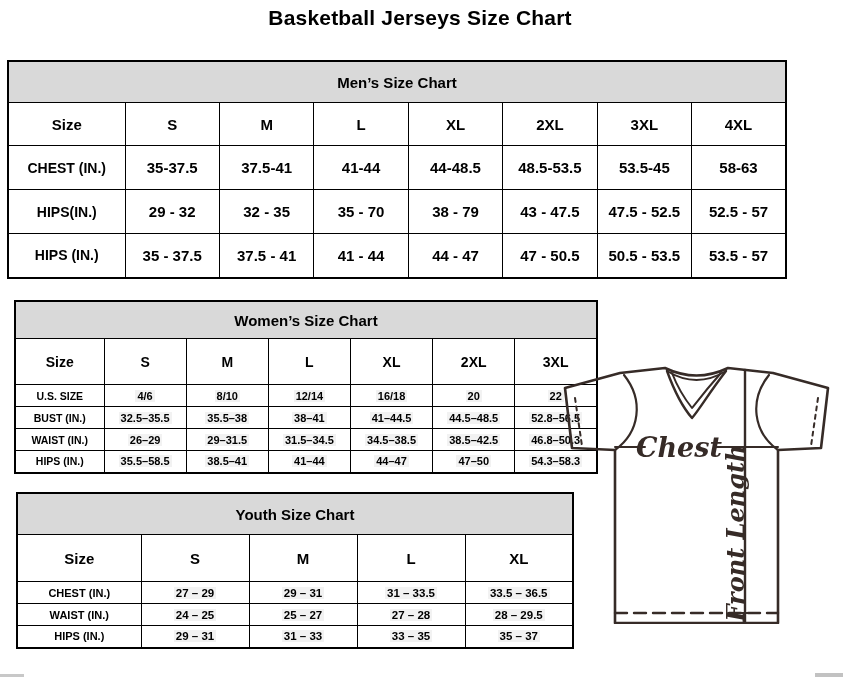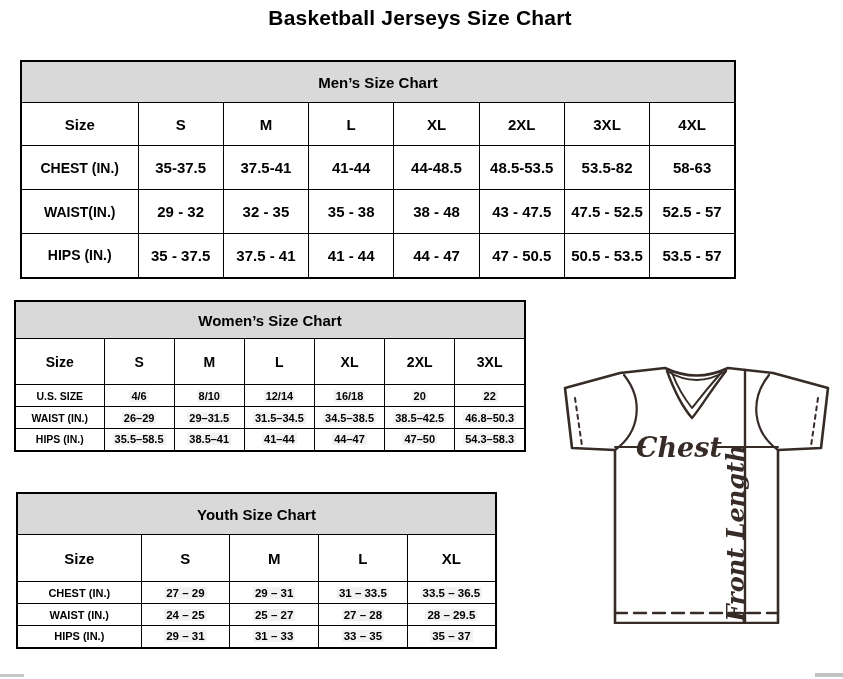--- a/index.html
+++ b/index.html
@@ -14,37 +14,37 @@
   table.t{
     position:absolute;border-collapse:collapse;table-layout:fixed;
     border:2px solid #000;background:#fff;
   }
   table.t th, table.t td{
     border:1px solid #000;text-align:center;vertical-align:middle;
     font-weight:bold;padding:0;overflow:hidden;white-space:nowrap;
   }
   th.band{background:#d9d9d9;font-size:15px;}
   
-  table.mens{left:20px;top:60px;width:716px;}
+  table.mens{left:7px;top:60px;width:780px;}
   .mens col.c0{width:117px;}
   .mens tr.band-row th{height:40px;}
   .mens tr.size-row th{height:42px;font-size:15px;}
   .mens tr.data-row th{font-size:14px;}
   .mens tr.data-row td{font-size:15px;margin-left:33px;}
   .mens tr.data-row{height:44px;}
   
-  table.womens{left:14px;top:300px;width:512px;}
+  table.womens{left:14px;top:300px;width:584px;}
   .womens col.c0{width:89px;}
   .womens tr.band-row th{height:36px;}
   .womens tr.size-row th{height:45px;font-size:14px;}
   .womens tr.data-row{height:22px;}
   .womens tr.data-row th{font-size:10.5px;}
   .womens tr.data-row td{font-size:11px;margin-top:48px;}
   
-  table.youth{left:16px;top:492px;width:481px;}
+  table.youth{left:16px;top:492px;width:558px;}
   .youth col.c0{width:124px;}
   .youth tr.band-row th{height:40px;}
   .youth tr.size-row th{height:46px;font-size:15px;}
   .youth tr.data-row{height:22px;}
   .youth tr.data-row th{font-size:11px;}
   .youth tr.data-row td{font-size:11.5px;}
   
   .womens tr.data-row .hl, .youth tr.data-row .hl{
     background:rgba(0,0,0,0.05);padding:0 2px;
   }
@@ -83,29 +83,29 @@
         <th>3XL</th>
         <th>4XL</th>
       </tr>
       <tr class="data-row">
         <th>CHEST (IN.)</th>
         <td><span class="hl">35-37.5</span></td>
         <td><span class="hl">37.5-41</span></td>
         <td><span class="hl">41-44</span></td>
         <td><span class="hl">44-48.5</span></td>
         <td><span class="hl">48.5-53.5</span></td>
-        <td><span class="hl">53.5-82</span></td>
+        <td><span class="hl">53.5-45</span></td>
         <td><span class="hl">58-63</span></td>
       </tr>
       <tr class="data-row">
-        <th>WAIST(IN.)</th>
+        <th>HIPS(IN.)</th>
         <td><span class="hl">29 - 32</span></td>
         <td><span class="hl">32 - 35</span></td>
-        <td><span class="hl">35 - 38</span></td>
-        <td><span class="hl">38 - 48</span></td>
+        <td><span class="hl">35 - 70</span></td>
+        <td><span class="hl">38 - 79</span></td>
         <td><span class="hl">43 - 47.5</span></td>
         <td><span class="hl">47.5 - 52.5</span></td>
         <td><span class="hl">52.5 - 57</span></td>
       </tr>
       <tr class="data-row">
         <th>HIPS (IN.)</th>
         <td><span class="hl">35 - 37.5</span></td>
         <td><span class="hl">37.5 - 41</span></td>
         <td><span class="hl">41 - 44</span></td>
         <td><span class="hl">44 - 47</span></td>
@@ -135,20 +135,29 @@
         <th>3XL</th>
       </tr>
       <tr class="data-row">
         <th>U.S. SIZE</th>
         <td><span class="hl">4/6</span></td>
         <td><span class="hl">8/10</span></td>
         <td><span class="hl">12/14</span></td>
         <td><span class="hl">16/18</span></td>
         <td><span class="hl">20</span></td>
         <td><span class="hl">22</span></td>
+      </tr>
+      <tr class="data-row">
+        <th>BUST (IN.)</th>
+        <td><span class="hl">32.5–35.5</span></td>
+        <td><span class="hl">35.5–38</span></td>
+        <td><span class="hl">38–41</span></td>
+        <td><span class="hl">41–44.5</span></td>
+        <td><span class="hl">44.5–48.5</span></td>
+        <td><span class="hl">52.8–56.5</span></td>
       </tr>
       <tr class="data-row">
         <th>WAIST (IN.)</th>
         <td><span class="hl">26–29</span></td>
         <td><span class="hl">29–31.5</span></td>
         <td><span class="hl">31.5–34.5</span></td>
         <td><span class="hl">34.5–38.5</span></td>
         <td><span class="hl">38.5–42.5</span></td>
         <td><span class="hl">46.8–50.3</span></td>
       </tr>

